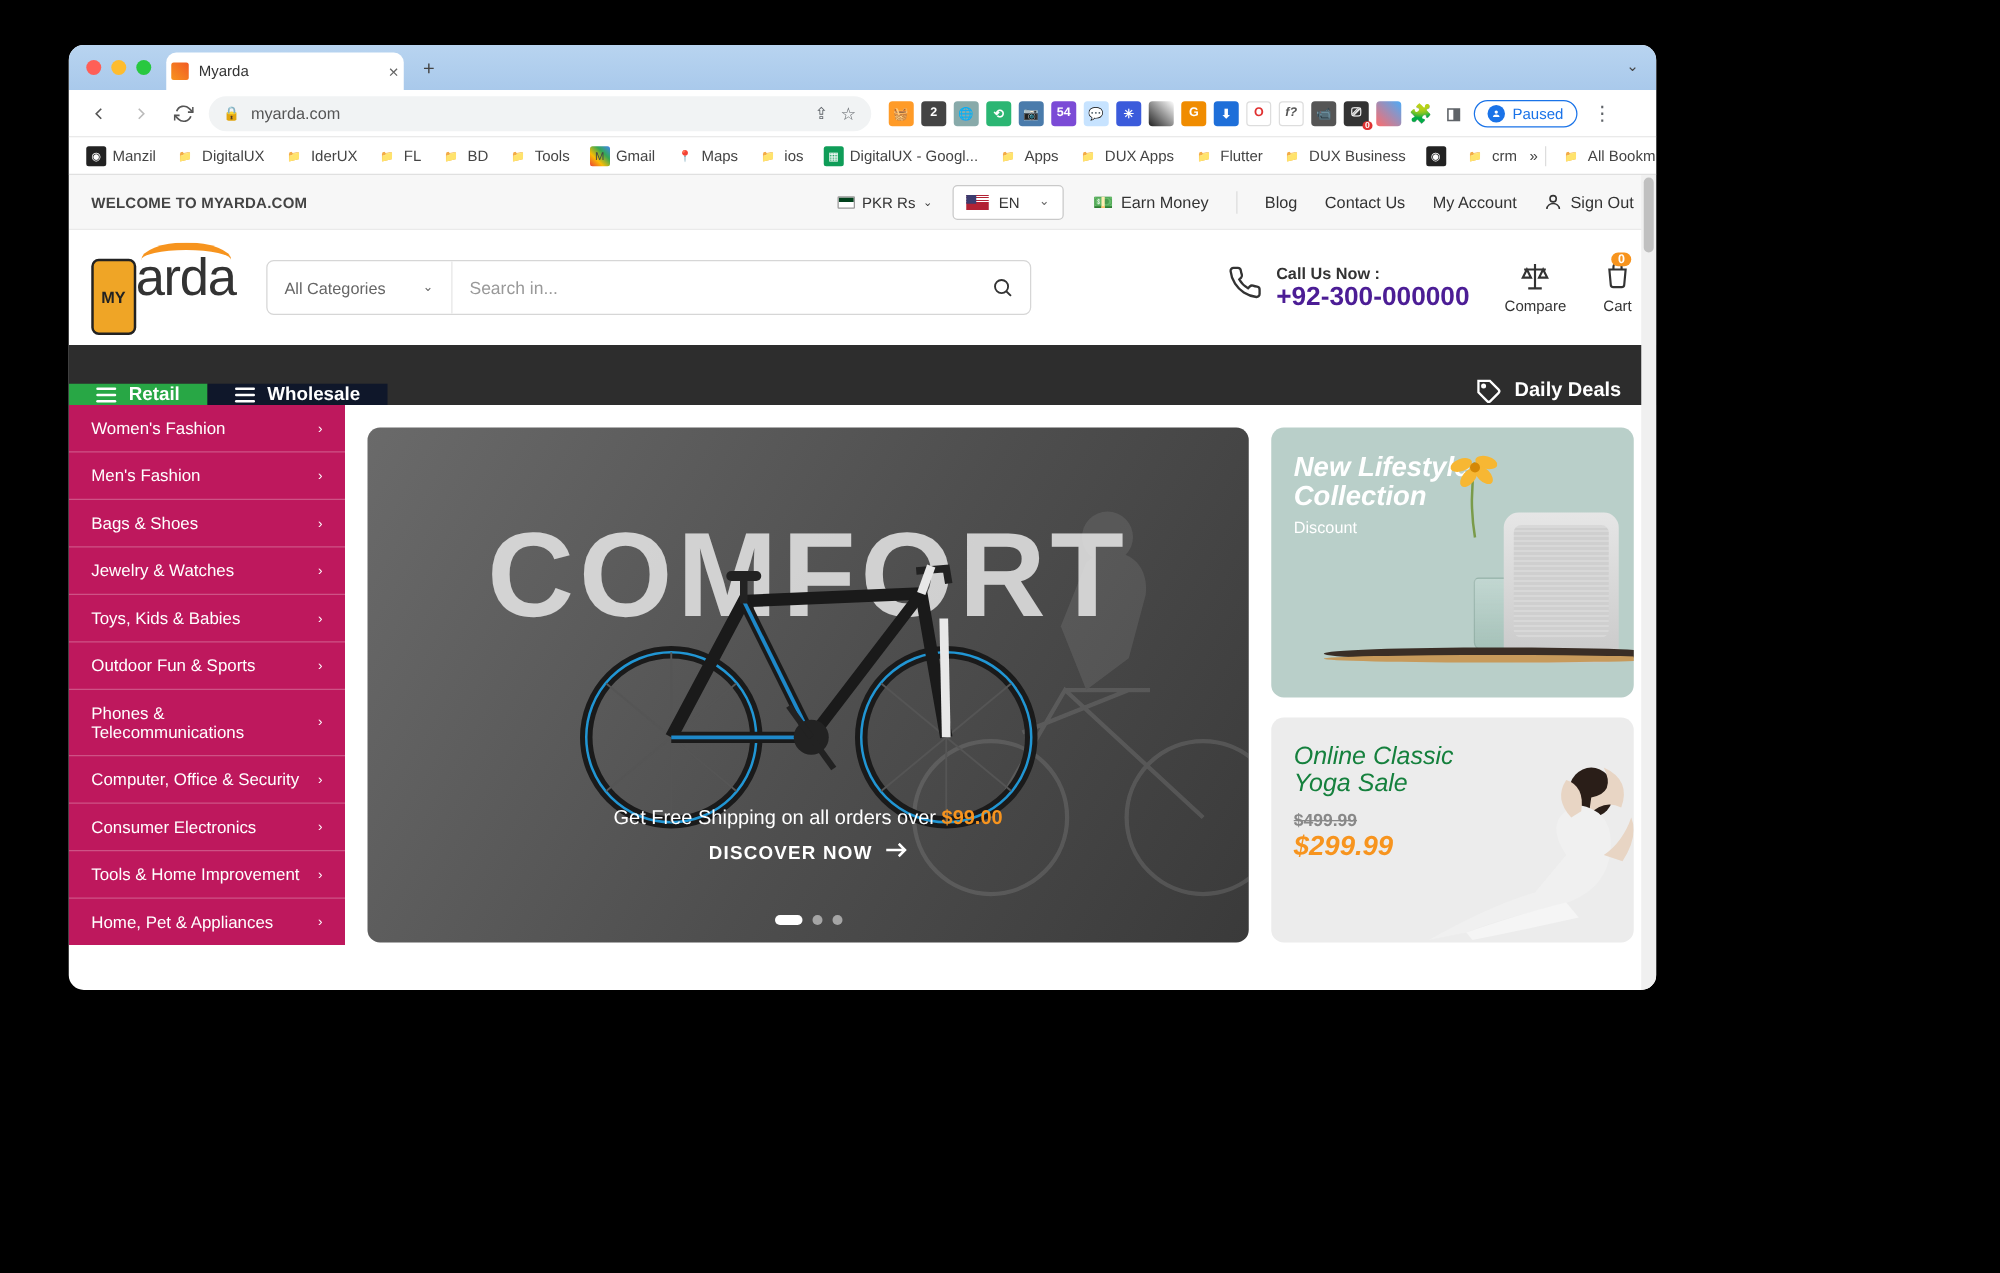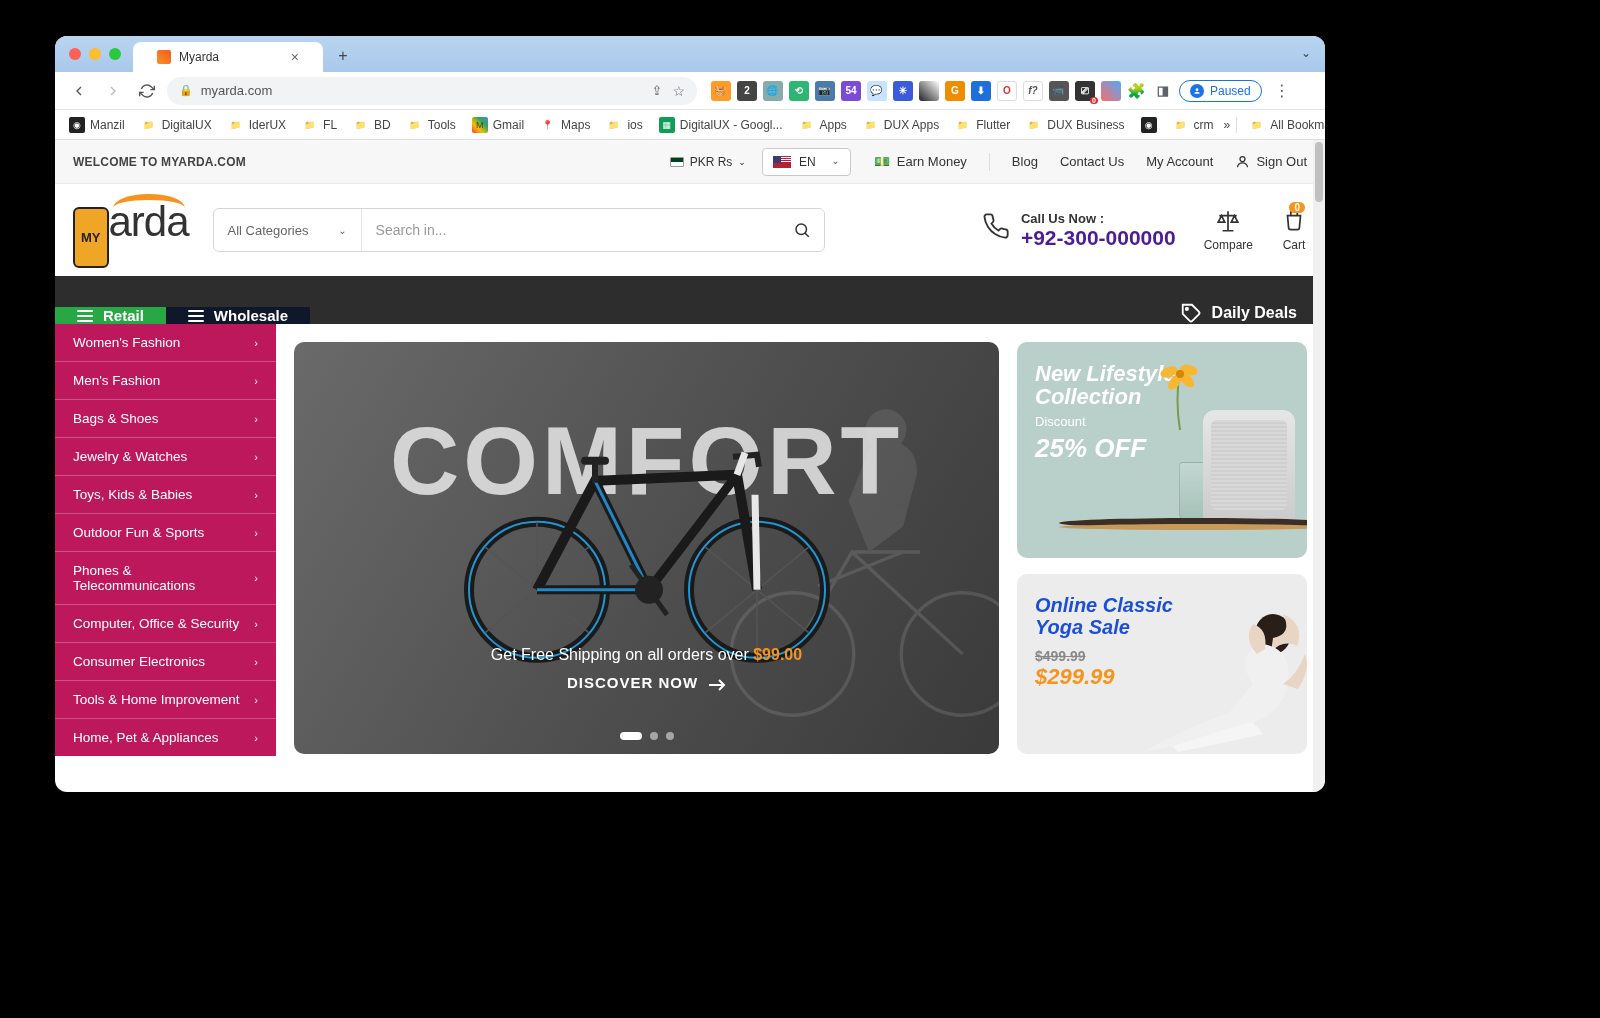--- a/index.html
+++ b/index.html
@@ -4,21 +4,21 @@
 <style>
 * { margin: 0; padding: 0; box-sizing: border-box; font-family: -apple-system, BlinkMacSystemFont, "Segoe UI", Arial, sans-serif; }
 body { background: #000; width: 1600px; height: 1018px; overflow: hidden; }
 
 .browser-window { position: absolute; left: 55px; top: 36px; width: 1270px; height: 756px; background: #fff; border-radius: 12px; overflow: hidden; box-shadow: 0 20px 60px rgba(0,0,0,.5); }
 
 .tab-strip { height: 36px; background: linear-gradient(180deg,#b8d4f0 0%,#a9c9eb 100%); display: flex; align-items: flex-end; padding-left: 78px; position: relative; }
 .traffic-lights { position: absolute; left: 14px; top: 12px; display: flex; gap: 8px; }
 .tl { width: 12px; height: 12px; border-radius: 50%; }
 .tl.red { background:#ff5f57 } .tl.yellow{background:#febc2e} .tl.green{background:#28c840}
-.tab { background:#fff; height: 30px; display:flex; align-items:center; gap:8px; padding:0 24px; border-radius:8px 8px 0 0; font-size:12px; color:#333; min-width:190px; }
+.tab { background:#fff; height: 30px; display:flex; align-items:center; gap:8px; padding:0 4px; border-radius:8px 8px 0 0; font-size:12px; color:#333; min-width:190px; }
 .tab .favicon{width:14px;height:14px;background:linear-gradient(45deg,#f7941e,#f15a24);border-radius:2px}
 .tab .close{margin-left:auto;color:#666;font-size:14px}
 .newtab { width:28px; height:28px; display:flex; align-items:center; justify-content:center; color:#444; font-size:16px; margin-left:6px; margin-bottom:2px; }
 .tab-dropdown { position:absolute; right:14px; top:10px; color:#444; font-size:12px; }
 
 .addr-bar { height:38px; background:#fff; border-bottom:1px solid #e3e3e3; display:flex; align-items:center; padding:0 10px; gap:6px; }
 .nav-btn { width:28px; height:28px; display:flex; align-items:center; justify-content:center; color:#555; border-radius:50%; }
 .nav-btn svg{width:16px;height:16px}
 .url-pill { flex:0 0 auto; width:530px; height:28px; background:#f1f3f4; border-radius:14px; display:flex; align-items:center; padding:0 12px; gap:8px; font-size:13px; color:#555; }
 .url-pill .lock{color:#5f6368;font-size:11px}
@@ -87,41 +87,41 @@
 .side-item .chev{font-size:11px}
 
 .hero-col { flex:1; padding-top:18px }
 .hero { height:412px; background:linear-gradient(120deg,#6a6a6a 0%,#4e4e4e 55%,#3a3a3a 100%); border-radius:10px; position:relative; overflow:hidden; display:flex; flex-direction:column; align-items:center; justify-content:center }
 .hero-bg-cyclist { position:absolute; right:-40px; top:20px; width:340px; height:380px; opacity:.25; }
 .hero-bg-cyclist svg { width:100%; height:100% }
 .hero-title { font-size:96px; font-weight:900; color:#e8e8e8; letter-spacing:4px; opacity:.85; position:relative; z-index:1 }
 .hero-bike { position:absolute; left:50%; top:48%; transform:translate(-50%,-52%); z-index:2; width:420px; height:260px }
 .hero-sub { margin-top:130px; font-size:16px; color:#fff; z-index:3 }
 .hero-sub .price{color:#f7941e;font-weight:800}
-.hero-cta { margin-top:10px; font-size:15px; font-weight:800; color:#fff; letter-spacing:1px; display:flex; align-items:flex-end; gap:10px; z-index:3 }
+.hero-cta { margin-top:10px; font-size:15px; font-weight:800; color:#fff; letter-spacing:1px; display:flex; align-items:flex-start; gap:10px; z-index:3 }
 .hero-dots { position:absolute; bottom:14px; left:50%; transform:translateX(-50%); display:flex; gap:8px; z-index:3 }
 .hero-dots span{width:8px;height:8px;border-radius:4px;background:rgba(255,255,255,.5)}
 .hero-dots span.active{width:22px;background:#fff}
 
 .right-col { width:290px; padding-top:18px; display:flex; flex-direction:column; gap:16px }
 .promo { border-radius:10px; position:relative; overflow:hidden; padding:20px 18px }
 .promo1 { height:216px; background:#b9cfc9 }
 .promo1 h3 { font-size:22px; font-weight:900; font-style:italic; color:#fff; line-height:1.05 }
 .promo1 .disc { font-size:13px; color:#fff; margin-top:6px; font-weight:400 }
 .promo1 .pct { font-size:26px; font-weight:900; font-style:italic; color:#fff; margin-top:4px }
 .promo1 .flower { position:absolute; right:100px; top:18px; }
 .promo1 .speaker { position:absolute; right:12px; bottom:28px; width:92px; height:120px; background:linear-gradient(180deg,#e6e6e6,#c9c9c9); border-radius:12px 12px 10px 10px; }
 .promo1 .speaker::before{content:"";position:absolute;left:8px;right:8px;top:10px;height:90px;background:repeating-linear-gradient(180deg,#d8d8d8 0 2px,#cfcfcf 2px 4px);border-radius:6px}
 .promo1 .vase { position:absolute; right:96px; bottom:38px; width:32px; height:58px; background:linear-gradient(180deg,rgba(200,220,215,.6),rgba(160,190,180,.8)); border-radius:4px 4px 6px 6px; border:1px solid rgba(120,150,140,.4) }
 .promo1 .table { position:absolute; left:42px; right:-30px; bottom:10px; height:30px; }
 .promo1 .table::before{content:"";position:absolute;left:0;right:0;top:0;height:10px;background:#3a2e26;border-radius:50%}
 .promo1 .table::after{content:"";position:absolute;left:0;right:0;top:6px;height:6px;background:#c79a5b;border-radius:50%}
 
 .promo2 { height:180px; background:#ececec }
-.promo2 h3 { font-size:20px; font-weight:700; font-style:italic; color:#1d4ed8; line-height:1.1 }
+.promo2 h3 { font-size:20px; font-weight:400; font-style:italic; color:#15803d; line-height:1.1 }
 .promo2 .old { font-size:14px; color:#888; text-decoration:line-through; margin-top:10px; font-weight:700 }
 .promo2 .new { font-size:22px; color:#f7941e; font-weight:900; font-style:italic }
 .promo2 .yoga { position:absolute; right:-6px; bottom:0; width:180px; height:160px }
 
 svg { display:block }
 </style>
 </head>
 <body>
 
 <div class="browser-window">
@@ -492,21 +492,20 @@
             <span></span>
             <span></span>
           </div>
         </div>
       </div>
 
       <div class="right-col">
         <div class="promo promo1">
           <h3><span>New Lifestyle</span><br><span>Collection</span></h3>
           <div class="disc">Discount</div>
-          <div class="pct">25% OFF</div>
           <div class="flower">
             <svg width="54" height="80" viewBox="0 0 54 80">
                 <path d="M27 70 Q22 40 27 10" stroke="#7a9b4a" stroke-width="2" fill="none"></path>
                 <ellipse cx="16" cy="12" rx="9" ry="5" fill="#f7b733" transform="rotate(-20 16 12)"></ellipse>
                 <ellipse cx="36" cy="10" rx="9" ry="5" fill="#f7b733" transform="rotate(15 36 10)"></ellipse>
                 <ellipse cx="22" cy="22" rx="9" ry="5" fill="#f7b733" transform="rotate(-50 22 22)"></ellipse>
                 <ellipse cx="34" cy="20" rx="9" ry="5" fill="#f7b733" transform="rotate(45 34 20)"></ellipse>
                 <circle cx="27" cy="14" r="4" fill="#d48806"></circle>
               </svg>
           </div>

